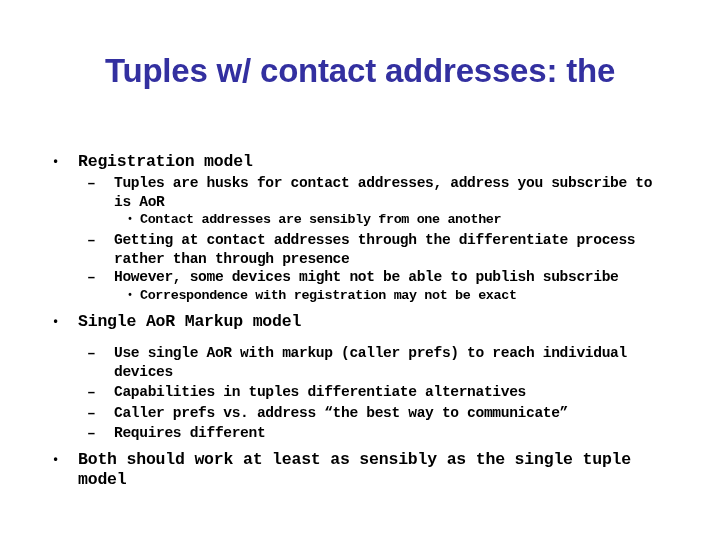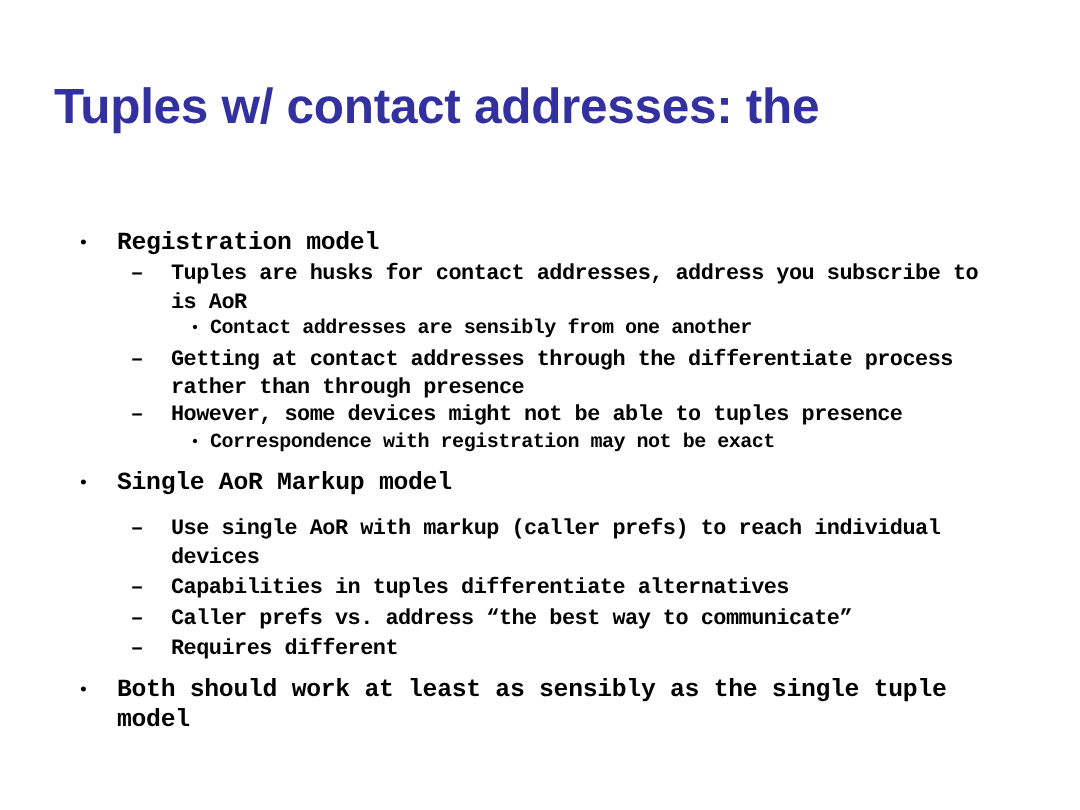--- a/index.html
+++ b/index.html
@@ -23,20 +23,21 @@
     background: #ffffff;
     box-sizing: border-box;
   }
 
   
   .title {
     position: absolute;
     left: 36px;
     top: 48px;
     width: 648px;
+    text-align: center;
     color: #3330a0;
     font-family: "Liberation Sans", sans-serif;
     font-weight: bold;
     font-size: 33px;
     line-height: 45px;
     letter-spacing: -0.2px;
   }
 
   
   .body {
@@ -138,21 +139,21 @@
       <span class="btext">Contact addresses are sensibly from one another</span>
     </div>
 
     <div class="bullet-row lvl2 gap-sm">
       <span class="marker">–</span>
       <span class="btext">Getting at contact addresses through the differentiate process rather than through presence</span>
     </div>
 
     <div class="bullet-row lvl2">
       <span class="marker">–</span>
-      <span class="btext">However, some devices might not be able to tuples presence</span>
+      <span class="btext">However, some devices might not be able to publish subscribe</span>
     </div>
 
     <div class="bullet-row lvl3">
       <span class="marker">•</span>
       <span class="btext">Correspondence with registration may not be exact</span>
     </div>
 
     <div class="bullet-row lvl1 gap-md">
       <span class="marker">•</span>
       <span class="btext">Single AoR Markup model</span>

